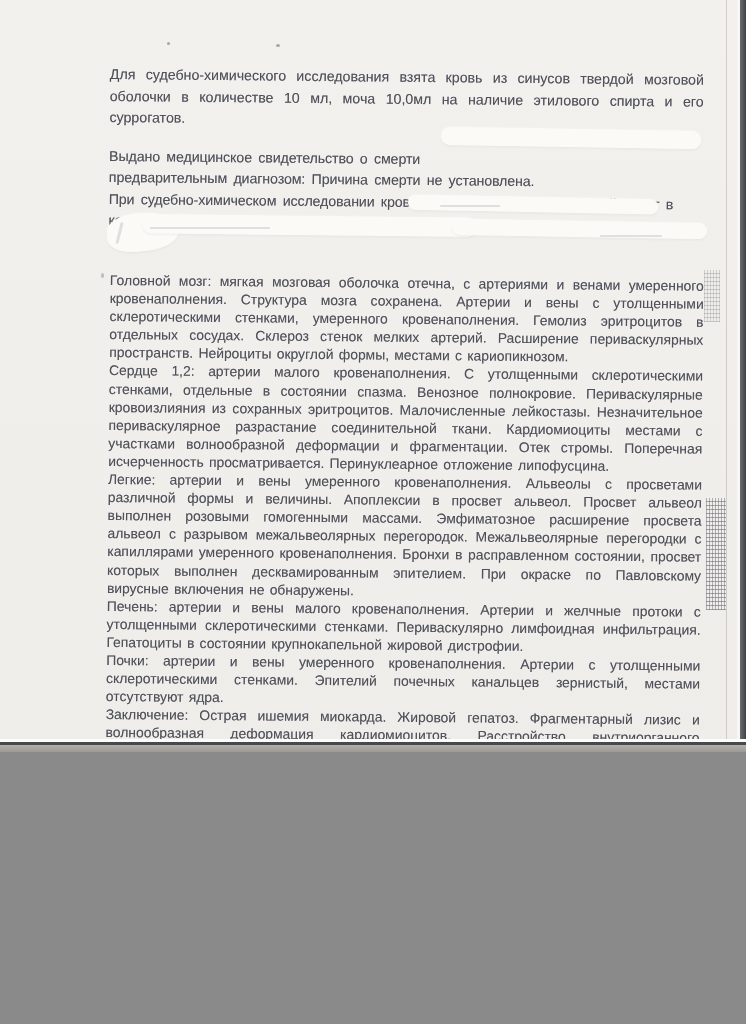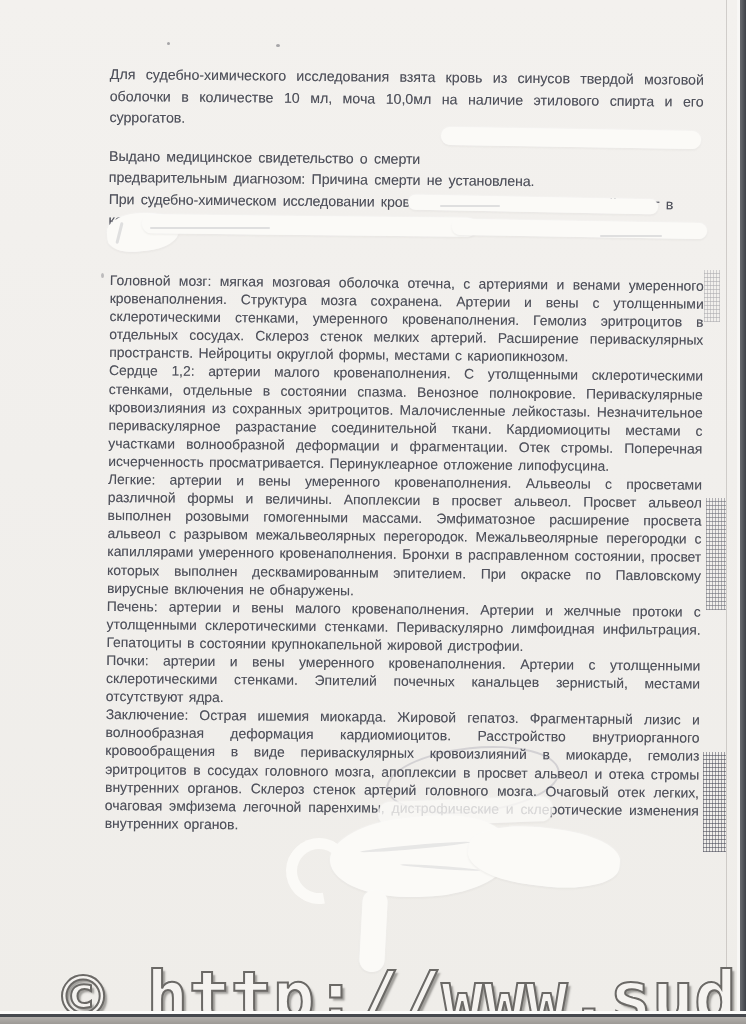--- a/index.html
+++ b/index.html
@@ -1,17 +1,17 @@
 <!DOCTYPE html>
 <html lang="ru"><head>
 <meta charset="utf-8">
 <style>
   html,body{margin:0;padding:0;background:#8a8a8a;}
   .page{
-    position:relative;width:746px;height:1024px;overflow:hidden;
+    position:relative;width:746px;height:752px;overflow:hidden;
     background:linear-gradient(180deg,#f3f1ee 0%,#f1efec 45%,#efede9 100%);
     font-family:"Liberation Sans",sans-serif;color:#4f515b;
   }
   
   .content-top{
     position:absolute;left:110px;top:64px;width:594px;z-index:2;
     font-size:14.2px;line-height:21.5px;
     transform:rotate(0.55deg);transform-origin:0 0;
     text-shadow:0 0 .5px rgba(79,81,91,.45);
   }

